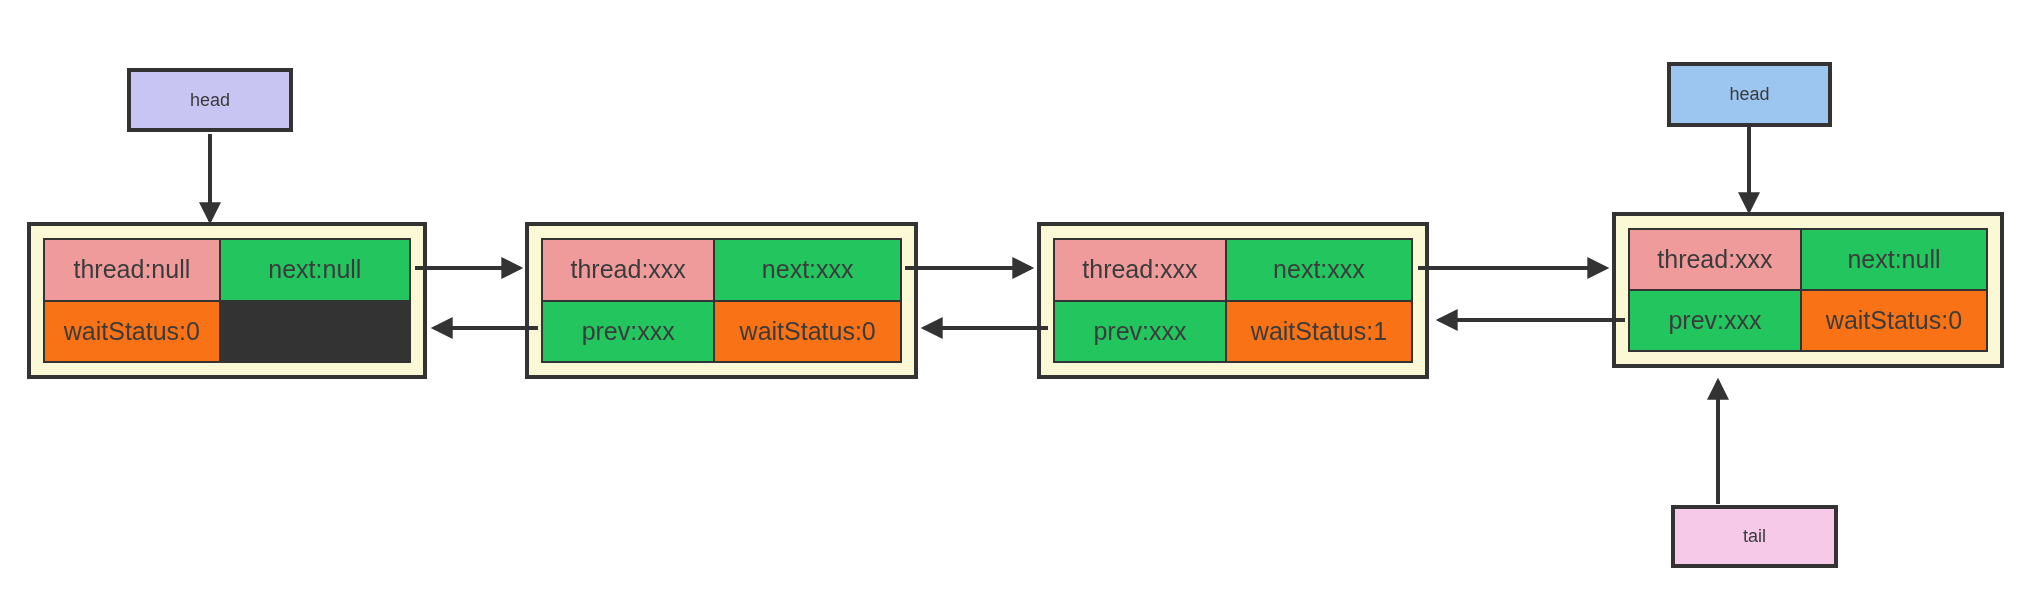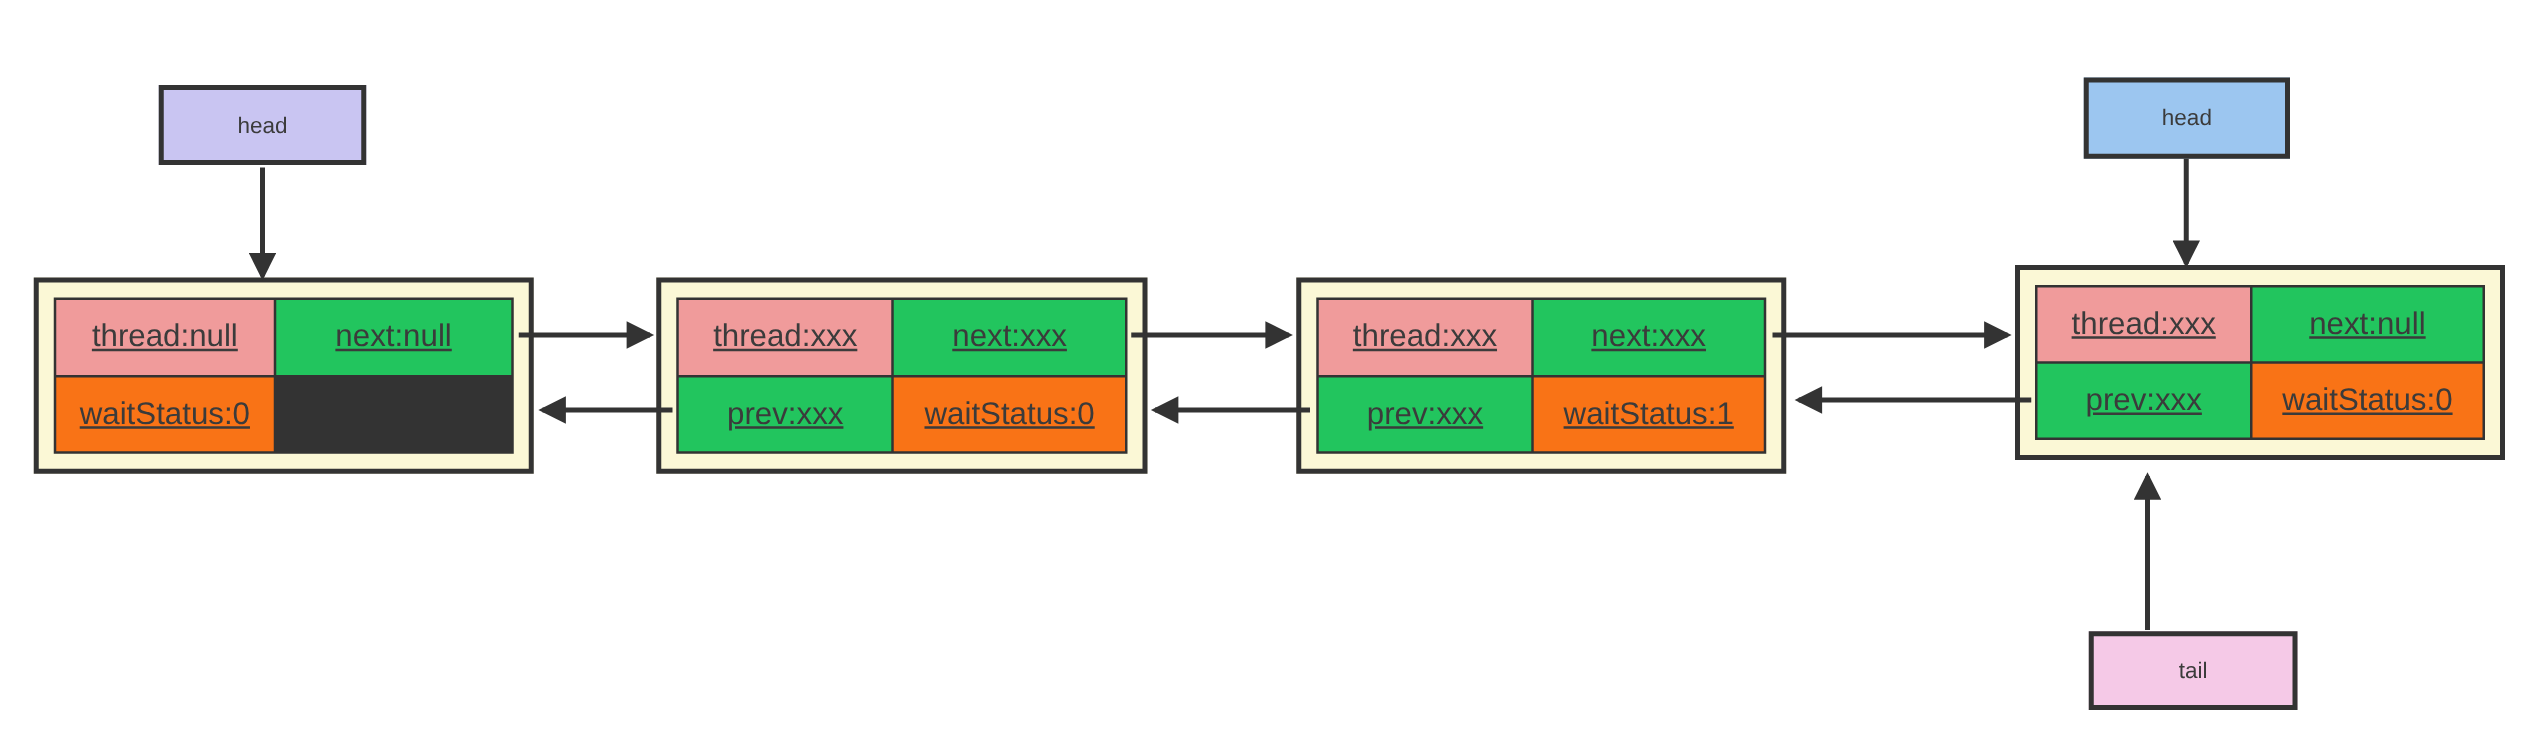--- a/index.html
+++ b/index.html
@@ -50,21 +50,20 @@
     padding: 2px;
   }
   .cell {
     display: flex;
     align-items: center;
     justify-content: center;
     font-size: 25px;
     color: #3b3b3b;
     white-space: nowrap;
     overflow: hidden;
-    text-decoration: underline;
   }
   .cell-thread { background: #f09b9b; }
   .cell-link   { background: #22c55e; }
   .cell-wait   { background: #f97316; }
 
   svg.arrows {
     position: absolute;
     left: 0; top: 0;
     width: 2038px;
     height: 596px;

